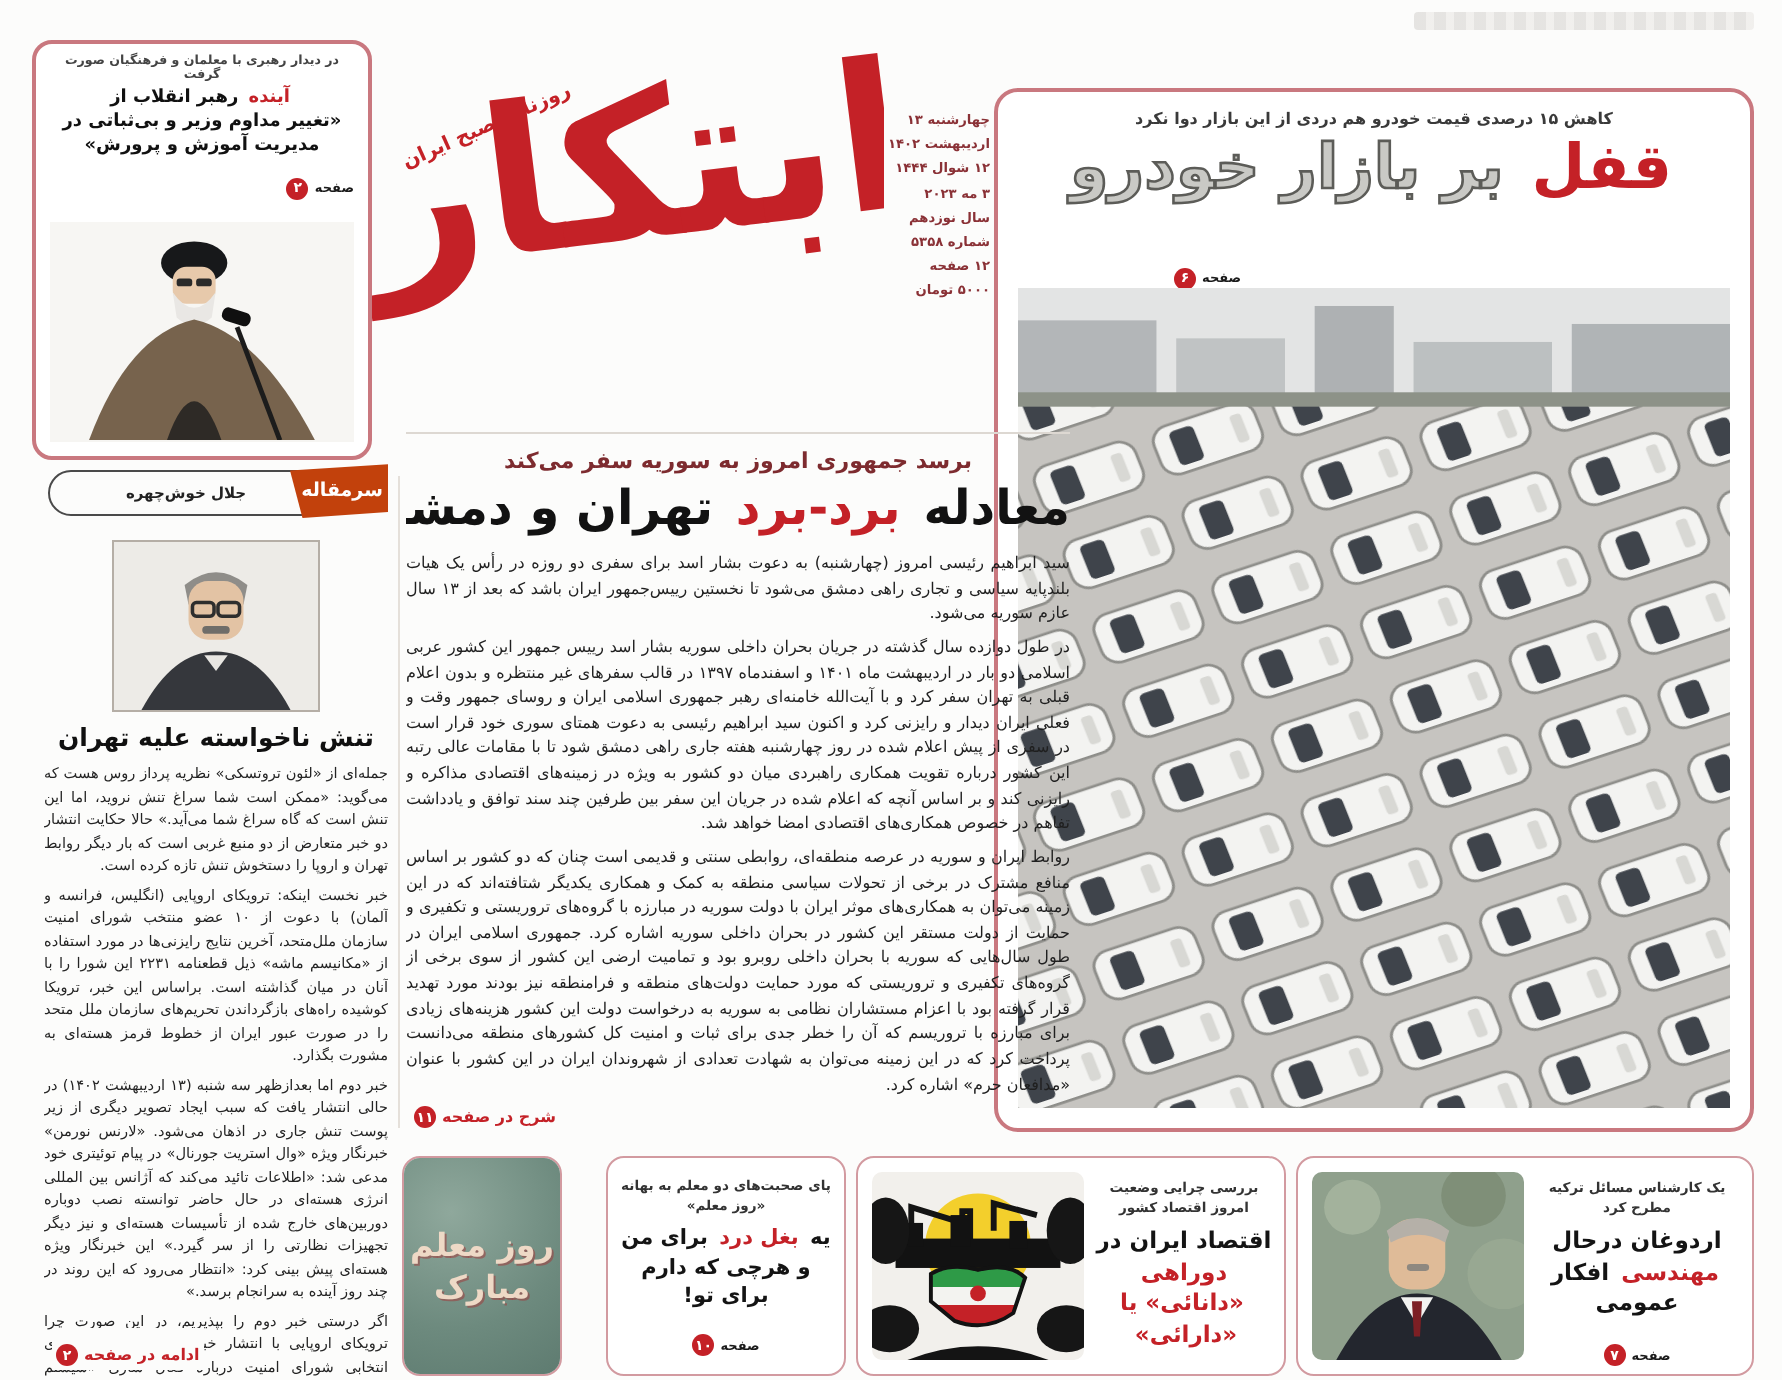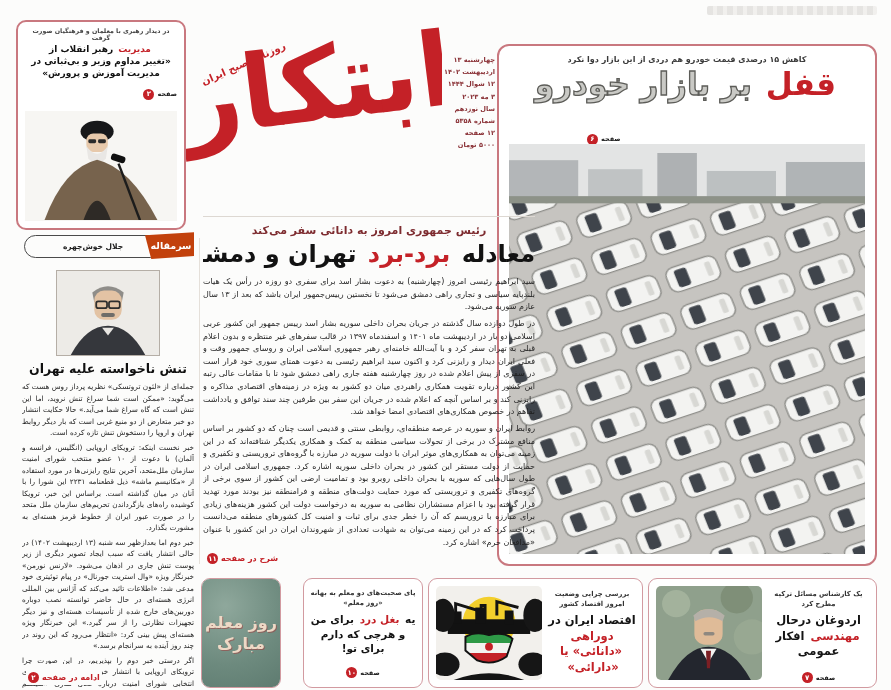--- a/index.html
+++ b/index.html
@@ -138,21 +138,21 @@
 </head>
 <body>
 
 <div class="page">
 
   <div class="scan-strip"></div>
 
   <div class="leader-box">
     <div class="lb-kicker">در دیدار رهبری با معلمان و فرهنگیان صورت گرفت</div>
     <div class="lb-h1">
-      <span class="red">مدیریت</span>
+      <span class="red">آینده</span>
       <span>رهبر انقلاب از</span>
     </div>
     <div class="lb-quote">«تغییر مداوم وزیر و بی‌ثباتی در مدیریت آموزش و پرورش»</div>
     <div class="lb-badge-row">
       <span class="pbadge">
         <span class="pb-word">صفحه</span>
         <span class="pb-num">۲</span>
       </span>
     </div>
     <div class="lb-photo">
@@ -217,21 +217,21 @@
         <rect x="280" y="20" width="80" height="42" fill="#b0b4b6"></rect>
         <rect y="58" width="360" height="10" fill="#8d9288"></rect>
         <rect x="-40" y="66" width="440" height="400" fill="url(#carp)"></rect>
       </svg>
     </div>
   </div>
 
   <div class="vdiv"></div>
 
   <div class="main-article">
-    <div class="ma-kicker">رئیس جمهوری امروز به دانائی سفر می‌کند</div>
+    <div class="ma-kicker">برسد جمهوری امروز به سوریه سفر می‌کند</div>
     <div class="ma-head">
       <span>معادله</span>
       <span class="hl-red">برد-برد</span>
       <span>تهران و دمشق</span>
     </div>
     <div class="ma-body">
       <p>سید ابراهیم رئیسی امروز (چهارشنبه) به دعوت بشار اسد برای سفری دو روزه در رأس یک هیات بلندپایه سیاسی و تجاری راهی دمشق می‌شود تا نخستین رییس‌جمهور ایران باشد که بعد از ۱۳ سال عازم سوریه می‌شود.</p>
       <p>در طول دوازده سال گذشته در جریان بحران داخلی سوریه بشار اسد رییس جمهور این کشور عربی اسلامی دو بار در اردیبهشت ماه ۱۴۰۱ و اسفندماه ۱۳۹۷ در قالب سفرهای غیر منتظره و بدون اعلام قبلی به تهران سفر کرد و با آیت‌الله خامنه‌ای رهبر جمهوری اسلامی ایران و روسای جمهور وقت و فعلی ایران دیدار و رایزنی کرد و اکنون سید ابراهیم رئیسی به دعوت همتای سوری خود قرار است در سفری از پیش اعلام شده در روز چهارشنبه هفته جاری راهی دمشق شود تا با مقامات عالی رتبه این کشور درباره تقویت همکاری راهبردی میان دو کشور به ویژه در زمینه‌های اقتصادی مذاکره و رایزنی کند و بر اساس آنچه که اعلام شده در جریان این سفر بین طرفین چند سند توافق و یادداشت تفاهم در خصوص همکاری‌های اقتصادی امضا خواهد شد.</p>
       <p>روابط ایران و سوریه در عرصه منطقه‌ای، روابطی سنتی و قدیمی است چنان که دو کشور بر اساس منافع مشترک در برخی از تحولات سیاسی منطقه به کمک و همکاری یکدیگر شتافته‌اند که در این زمینه می‌توان به همکاری‌های موثر ایران با دولت سوریه در مبارزه با گروه‌های تروریستی و تکفیری و حمایت از دولت مستقر این کشور در بحران داخلی سوریه اشاره کرد. جمهوری اسلامی ایران در طول سال‌هایی که سوریه با بحران داخلی روبرو بود و تمامیت ارضی این کشور از سوی برخی از گروه‌های تکفیری و تروریستی که مورد حمایت دولت‌های منطقه و فرامنطقه نیز بودند مورد تهدید قرار گرفته بود با اعزام مستشاران نظامی به سوریه به درخواست دولت این کشور هزینه‌های زیادی برای مبارزه با تروریسم که آن را خطر جدی برای ثبات و امنیت کل کشورهای منطقه می‌دانست پرداخت کرد که در این زمینه می‌توان به شهادت تعدادی از شهروندان ایران در این کشور با عنوان «مدافعان حرم» اشاره کرد.</p>
     </div>

